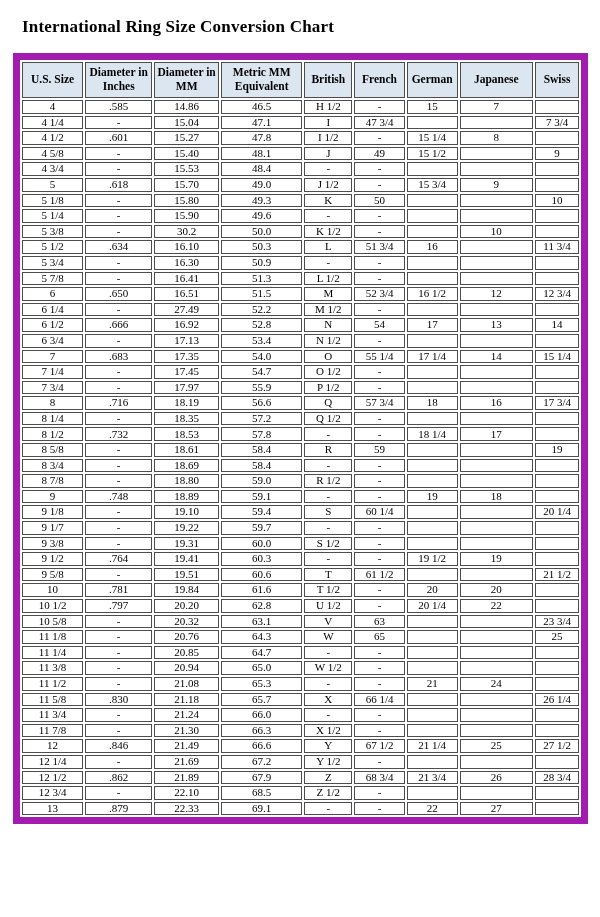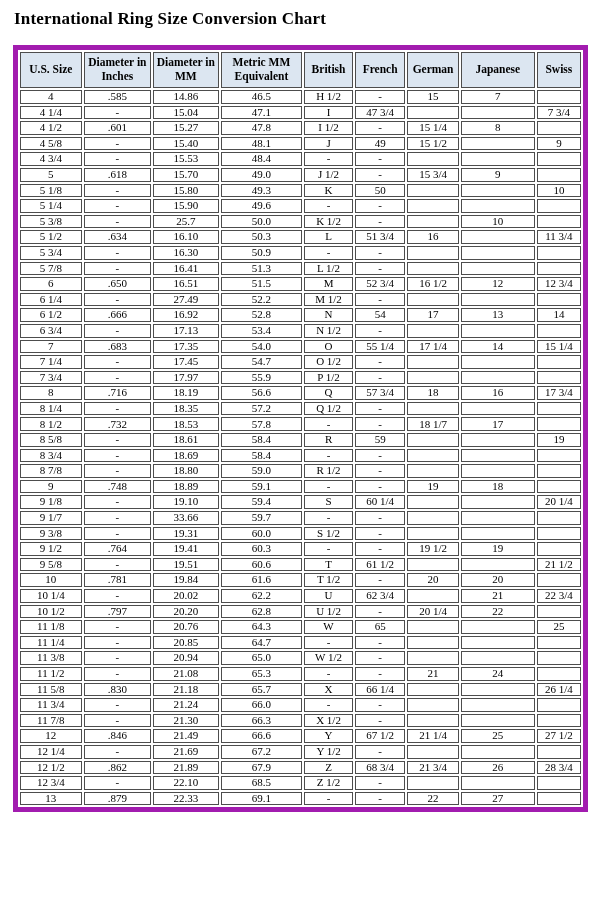--- a/index.html
+++ b/index.html
@@ -13,29 +13,29 @@
   .page {
     width: 600px;
     height: 917px;
     position: relative;
     overflow: hidden;
     background: #ffffff;
   }
   .page-title {
     font-size: 17px;
     font-weight: bold;
-    margin: 0;
+    margin: 8px;
     padding: 9px 0 0 14px;
     letter-spacing: 0.2px;
     font-family: "Liberation Serif", serif;
   }
   table.ring-table {
     border-collapse: separate;
     border-spacing: 2px;
-    border: 5px solid #a21caf;
+    border: 7px solid #a21caf;
     margin: 16px 0 0 13px;
     width: 575px;
     table-layout: fixed;
     background: #ffffff;
   }
   table.ring-table th,
   table.ring-table td {
     border: 1px solid #4d4d4d;
     text-align: center;
     vertical-align: middle;
@@ -184,21 +184,21 @@
           <td>49.6</td>
           <td>-</td>
           <td>-</td>
           <td></td>
           <td></td>
           <td></td>
         </tr>
         <tr>
           <td>5 3/8</td>
           <td>-</td>
-          <td>25.7</td>
+          <td>30.2</td>
           <td>50.0</td>
           <td>K 1/2</td>
           <td>-</td>
           <td></td>
           <td>10</td>
           <td></td>
         </tr>
         <tr>
           <td>5 1/2</td>
           <td>.634</td>
@@ -331,21 +331,21 @@
           <td></td>
           <td></td>
         </tr>
         <tr>
           <td>8 1/2</td>
           <td>.732</td>
           <td>18.53</td>
           <td>57.8</td>
           <td>-</td>
           <td>-</td>
-          <td>18 1/7</td>
+          <td>18 1/4</td>
           <td>17</td>
           <td></td>
         </tr>
         <tr>
           <td>8 5/8</td>
           <td>-</td>
           <td>18.61</td>
           <td>58.4</td>
           <td>R</td>
           <td>59</td>
@@ -393,21 +393,21 @@
           <td>59.4</td>
           <td>S</td>
           <td>60 1/4</td>
           <td></td>
           <td></td>
           <td>20 1/4</td>
         </tr>
         <tr>
           <td>9 1/7</td>
           <td>-</td>
-          <td>33.66</td>
+          <td>19.22</td>
           <td>59.7</td>
           <td>-</td>
           <td>-</td>
           <td></td>
           <td></td>
           <td></td>
         </tr>
         <tr>
           <td>9 3/8</td>
           <td>-</td>
@@ -446,40 +446,40 @@
           <td>.781</td>
           <td>19.84</td>
           <td>61.6</td>
           <td>T 1/2</td>
           <td>-</td>
           <td>20</td>
           <td>20</td>
           <td></td>
         </tr>
         <tr>
-          <td>10 1/4</td>
-          <td>-</td>
-          <td>20.02</td>
-          <td>62.2</td>
-          <td>U</td>
-          <td>62 3/4</td>
-          <td></td>
-          <td>21</td>
-          <td>22 3/4</td>
-        </tr>
-        <tr>
           <td>10 1/2</td>
           <td>.797</td>
           <td>20.20</td>
           <td>62.8</td>
           <td>U 1/2</td>
           <td>-</td>
           <td>20 1/4</td>
           <td>22</td>
           <td></td>
+        </tr>
+        <tr>
+          <td>10 5/8</td>
+          <td>-</td>
+          <td>20.32</td>
+          <td>63.1</td>
+          <td>V</td>
+          <td>63</td>
+          <td></td>
+          <td></td>
+          <td>23 3/4</td>
         </tr>
         <tr>
           <td>11 1/8</td>
           <td>-</td>
           <td>20.76</td>
           <td>64.3</td>
           <td>W</td>
           <td>65</td>
           <td></td>
           <td></td>

